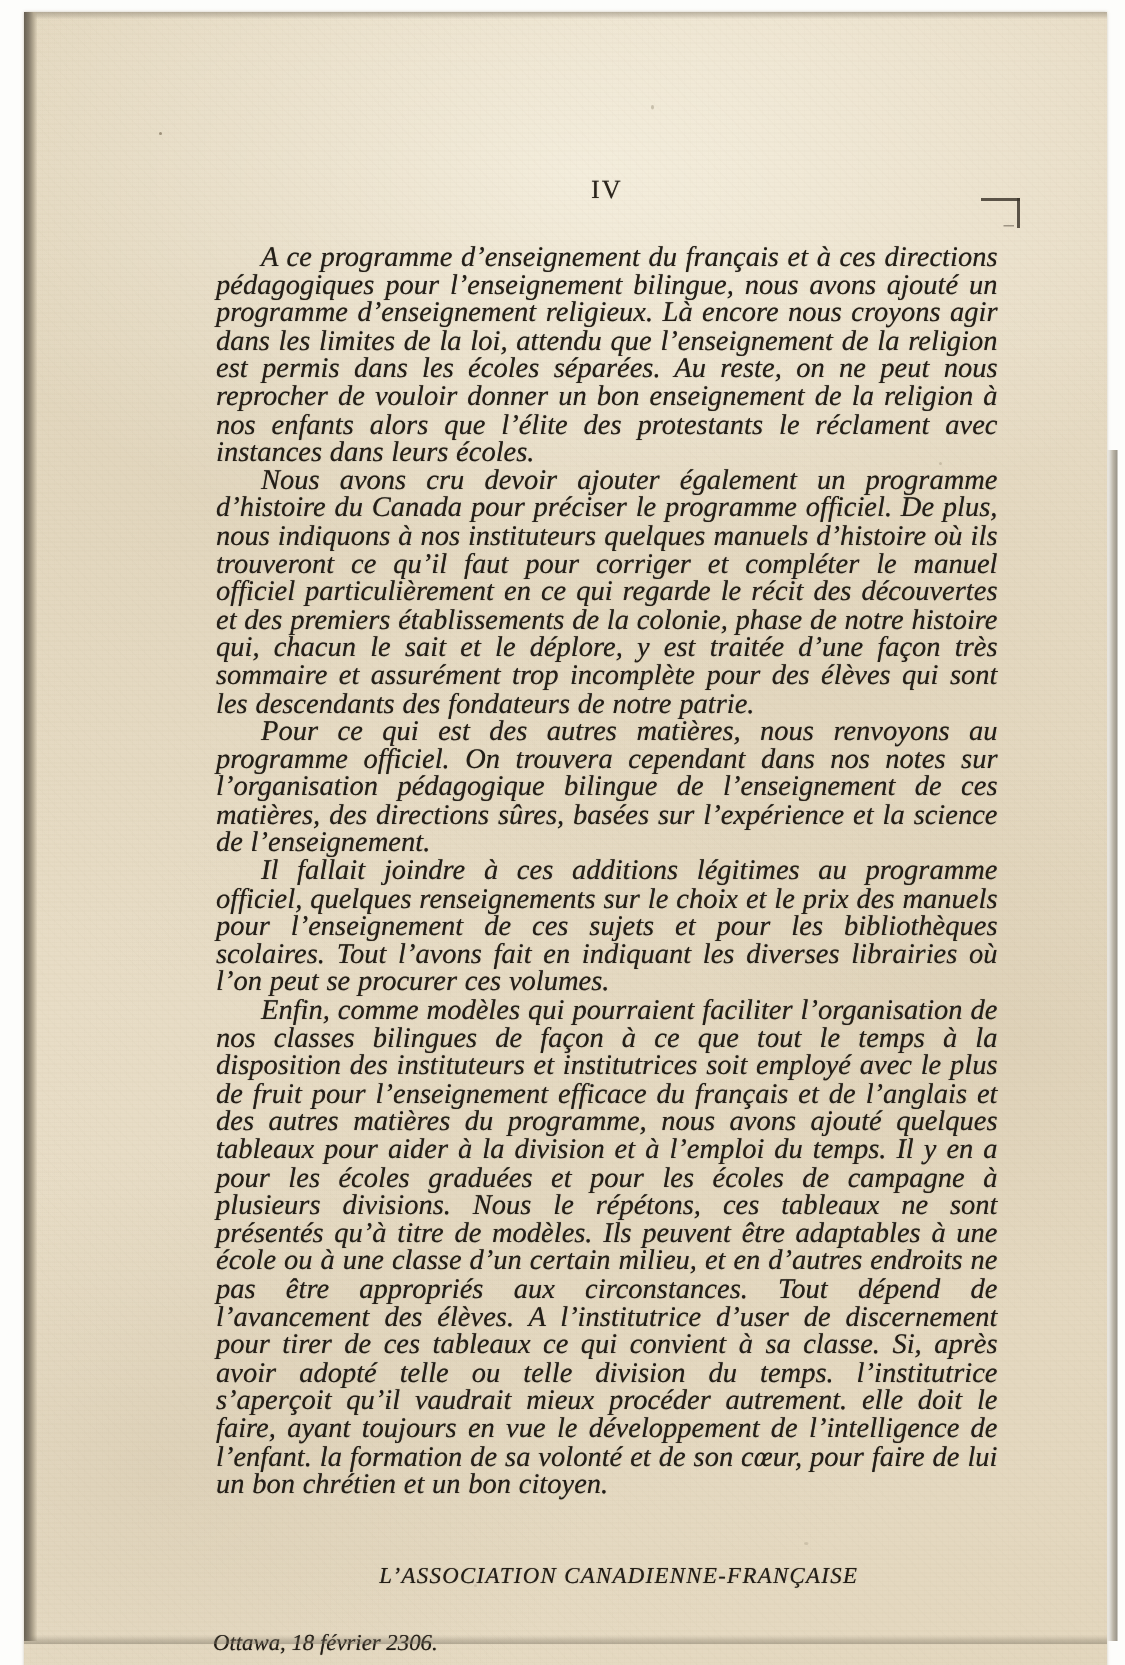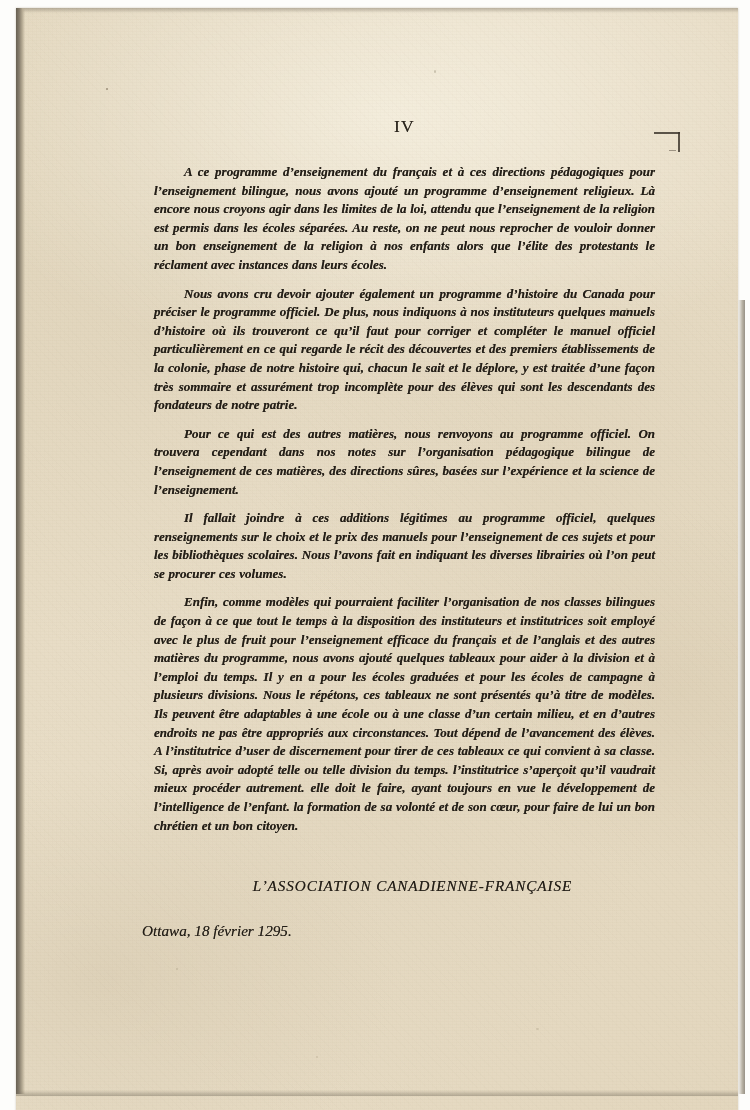--- a/index.html
+++ b/index.html
@@ -114,32 +114,31 @@
     text-align: center;
     font-style: normal;
     font-size: 17.5px;
     letter-spacing: 1.2px;
     color: #2a241c;
     margin: 0 0 26px 0;
     text-shadow: 0 0 0.6px rgba(40,34,26,0.55);
   }
 
   .para {
-    margin: 10px;
+    margin: 0;
     font-style: italic;
-    font-size: 13px;
+    font-size: 19px;
     line-height: 18.6px;
     text-align: justify;
     text-justify: inter-word;
     text-indent: 30px;
     color: #231e17;
     -webkit-font-smoothing: none;
     text-shadow: 0 0 0.55px rgba(35,30,23,0.7);
     word-spacing: 0.4px;
-    font-weight: bold;
   }
 
   .signature-block {
     margin-top: 40px;
     font-style: italic;
     font-size: 15.2px;
     line-height: 22px;
     letter-spacing: 0.9px;
     color: #231e17;
     text-shadow: 0 0 0.6px rgba(35,30,23,0.7);
@@ -222,28 +221,28 @@
       <span class="stub"></span>
     </div>
 
     <div class="text-column">
 
       <div class="chapter-number">IV</div>
 
       <p class="para">A ce programme d’enseignement du français et à ces directions pédagogiques pour l’enseignement bilingue, nous avons ajouté un programme d’enseignement religieux.  Là encore nous croyons agir dans les limites de la loi, attendu que l’enseignement de la religion est permis dans les écoles séparées.  Au reste, on ne peut nous reprocher de vouloir donner un bon enseignement de la religion à nos enfants alors que l’élite des protestants le réclament avec instances dans leurs écoles.</p>
       <p class="para">Nous avons cru devoir ajouter également un programme d’histoire du Canada pour préciser le programme officiel.  De plus, nous indiquons à nos instituteurs quelques manuels d’histoire où ils trouveront ce qu’il faut pour corriger et compléter le manuel officiel particulièrement en ce qui regarde le récit des découvertes et des premiers établissements de la colonie, phase de notre histoire qui, chacun le sait et le déplore, y est traitée d’une façon très sommaire et assurément trop incomplète pour des élèves qui sont les descendants des fondateurs de notre patrie.</p>
       <p class="para">Pour ce qui est des autres matières, nous renvoyons au programme officiel.  On trouvera cependant dans nos notes sur l’organisation pédagogique bilingue de l’enseignement de ces matières, des directions sûres, basées sur l’expérience et la science de l’enseignement.</p>
-      <p class="para">Il fallait joindre à ces additions légitimes au programme officiel, quelques renseignements sur le choix et le prix des manuels pour l’enseignement de ces sujets et pour les bibliothèques scolaires. Nous l’avons fait en indiquant les diverses librairies où l’on peut se procurer ces volumes.</p>
+      <p class="para">Il fallait joindre à ces additions légitimes au programme officiel, quelques renseignements sur le choix et le prix des manuels pour l’enseignement de ces sujets et pour les bibliothèques scolaires. Tout l’avons fait en indiquant les diverses librairies où l’on peut se procurer ces volumes.</p>
       <p class="para">Enfin, comme modèles qui pourraient faciliter l’organisation de nos classes bilingues de façon à ce que tout le temps à la disposition des instituteurs et institutrices soit employé avec le plus de fruit pour l’enseignement efficace du français et de l’anglais et des autres matières du programme, nous avons ajouté quelques tableaux pour aider à la division et à l’emploi du temps.  Il y en a pour les écoles graduées et pour les écoles de campagne à plusieurs divisions.  Nous le répétons, ces tableaux ne sont présentés qu’à titre de modèles.  Ils peuvent être adaptables à une école ou à une classe d’un certain milieu, et en d’autres endroits ne pas être appropriés aux circonstances.  Tout dépend de l’avancement des élèves.  A l’institutrice d’user de discernement pour tirer de ces tableaux ce qui convient à sa classe.  Si, après avoir adopté telle ou telle division du temps. l’institutrice s’aperçoit qu’il vaudrait mieux procéder autrement. elle doit le faire, ayant toujours en vue le développement de l’intelligence de l’enfant. la formation de sa volonté et de son cœur, pour faire de lui un bon chrétien et un bon citoyen.</p>
 
       <div class="signature-block">
         <span class="sig-line-1">L’ASSOCIATION CANADIENNE-FRANÇAISE</span>
       </div>
 
-      <div class="dateline">Ottawa, 18 février 1295.</div>
+      <div class="dateline">Ottawa, 18 février 2306.</div>
 
     </div>
   </div>
 
   <div class="gutter-edge-top"></div>
   <div class="gutter-edge"></div>
   <div class="right-edge"></div>
   <div class="bottom-edge"></div>
 
 </div>

